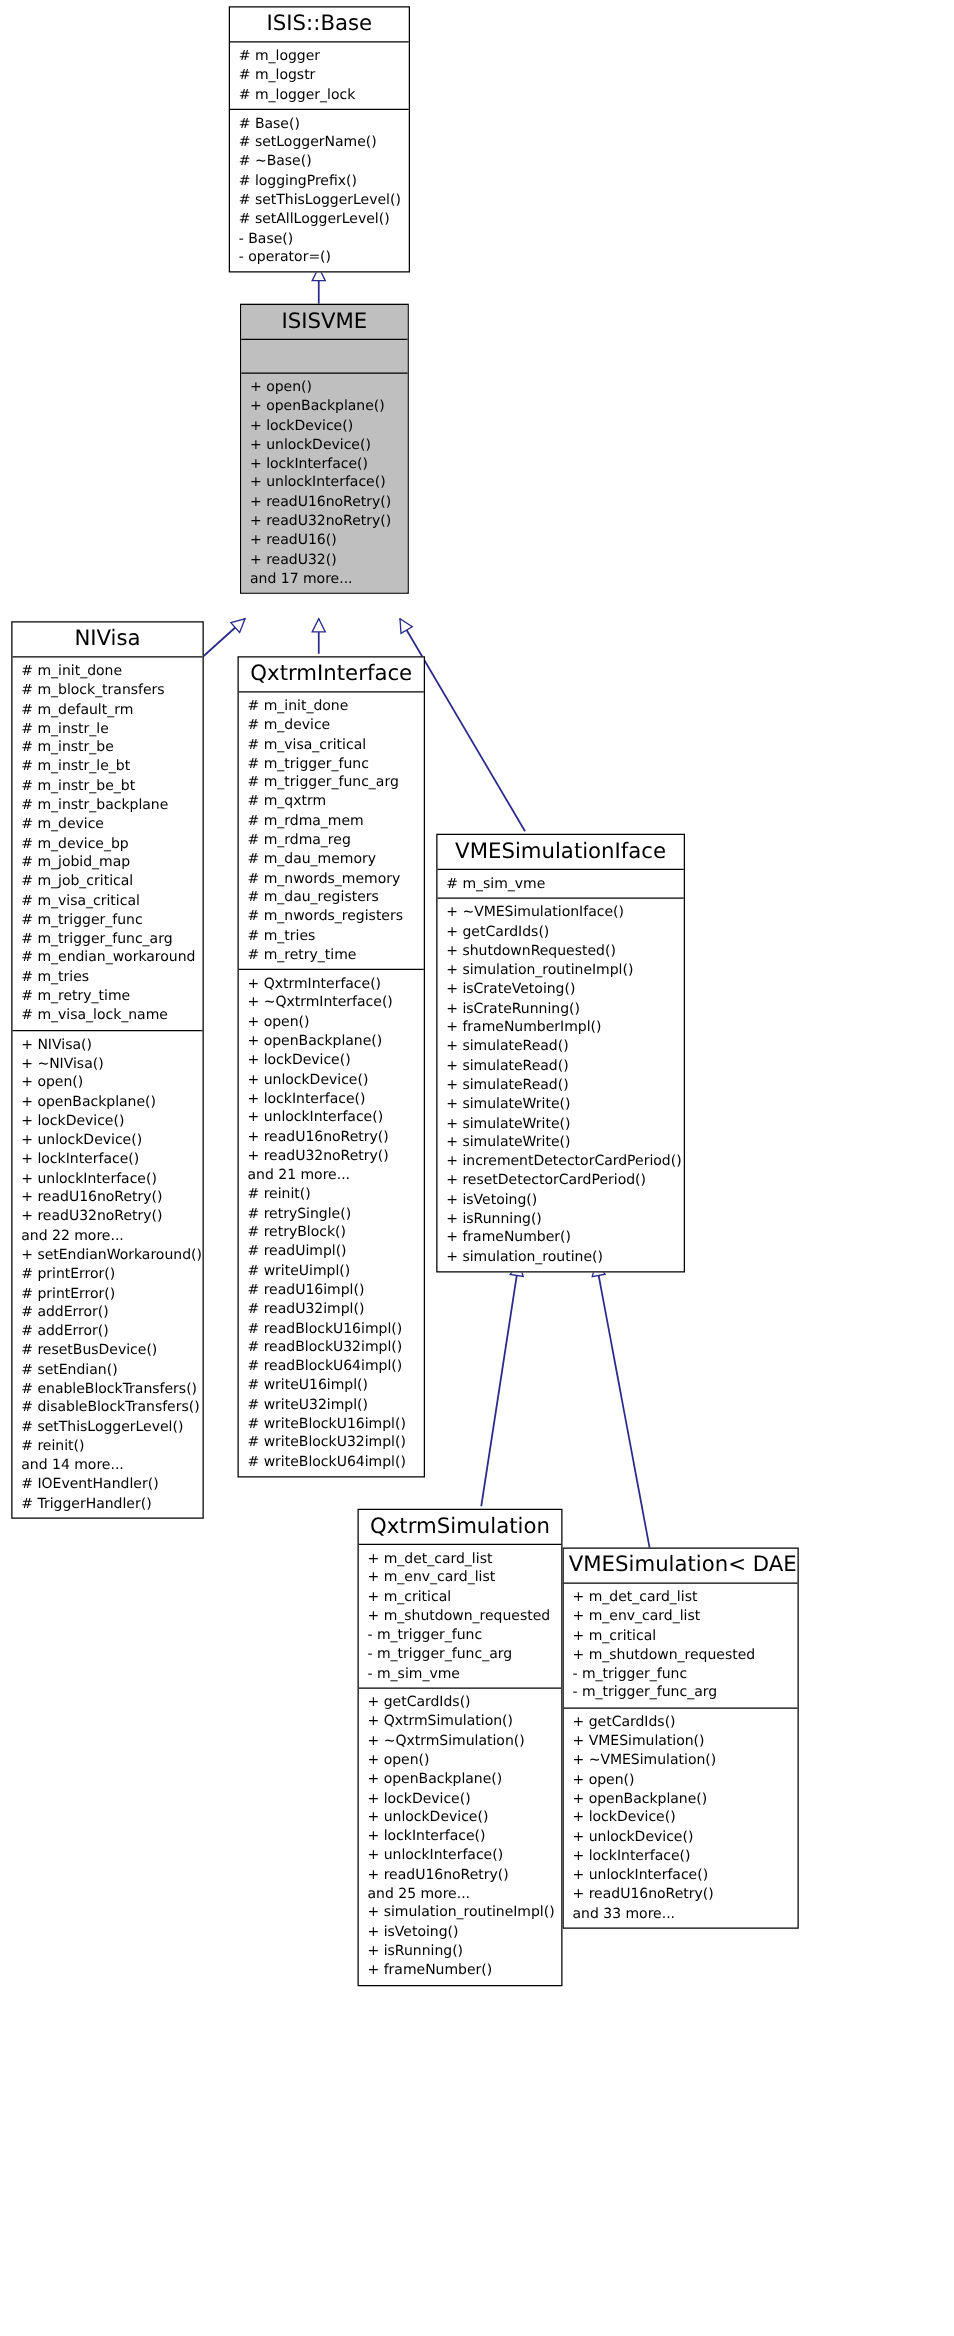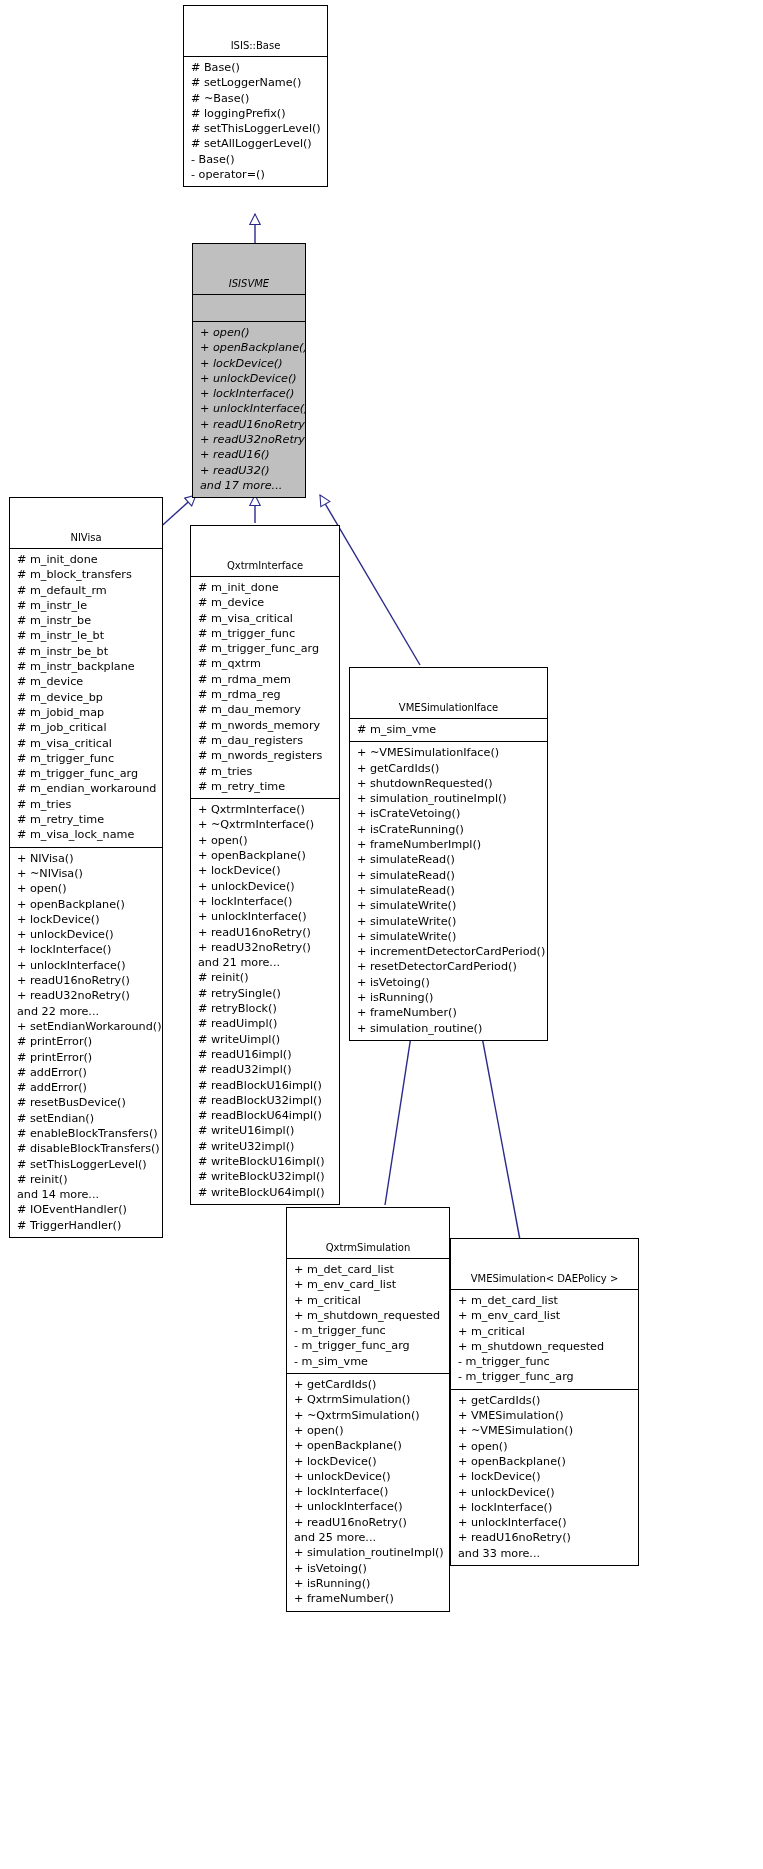--- a/index.html
+++ b/index.html
@@ -39,24 +39,23 @@
     background: #bfbfbf;
   }
   .uml-class.highlight .cls-title,
   .uml-class.highlight .cls-attrs,
   .uml-class.highlight .cls-ops {
     background: #bfbfbf;
   }
   .cls-title {
     text-align: center;
     padding: 5px 4px 5px 4px;
-    font-size: 10px;
+    font-size: 17px;
     white-space: nowrap;
     overflow: hidden;
-    margin-top: 30px;
   }
   .cls-attrs, .cls-ops {
     border-top: 1px solid #000000;
     padding: 3px 0 4px 0;
   }
   .cls-attrs.empty {
     min-height: 14px;
     padding: 6px 0 6px 0;
   }
   .cls-line {
@@ -102,33 +101,38 @@
       <line x1="385" y1="1205" x2="415" y2="1010" stroke="#2a2a8c" stroke-width="1.4" marker-end="url(#hollow-tri)"></line>
     </g>
 
     <g>
       <line x1="520" y1="1240" x2="477" y2="1010" stroke="#2a2a8c" stroke-width="1.4" marker-end="url(#hollow-tri)"></line>
     </g>
   </svg>
 
   <div class="uml-class" style="left:183px; top:5px; width:145px;">
     <div class="cls-title">ISIS::Base</div>
+    <div class="cls-attrs">
+        <div class="cls-line"># m_logger</div>
+        <div class="cls-line"># m_logstr</div>
+        <div class="cls-line"># m_logger_lock</div>
+      </div>
     <div class="cls-ops">
         <div class="cls-line"># Base()</div>
         <div class="cls-line"># setLoggerName()</div>
         <div class="cls-line"># ~Base()</div>
         <div class="cls-line"># loggingPrefix()</div>
         <div class="cls-line"># setThisLoggerLevel()</div>
         <div class="cls-line"># setAllLoggerLevel()</div>
         <div class="cls-line">- Base()</div>
         <div class="cls-line">- operator=()</div>
       </div>
   </div>
 
-  <div class="uml-class highlight" style="left:192px; top:243px; width:114px;font-style:italic;">
+  <div class="uml-class highlight" style="left:192px; top:243px; width:135px;">
     <div class="cls-title">ISISVME</div>
     <div class="cls-attrs empty"></div>
     <div class="cls-ops">
         <div class="cls-line">+ open()</div>
         <div class="cls-line">+ openBackplane()</div>
         <div class="cls-line">+ lockDevice()</div>
         <div class="cls-line">+ unlockDevice()</div>
         <div class="cls-line">+ lockInterface()</div>
         <div class="cls-line">+ unlockInterface()</div>
         <div class="cls-line">+ readU16noRetry()</div>

